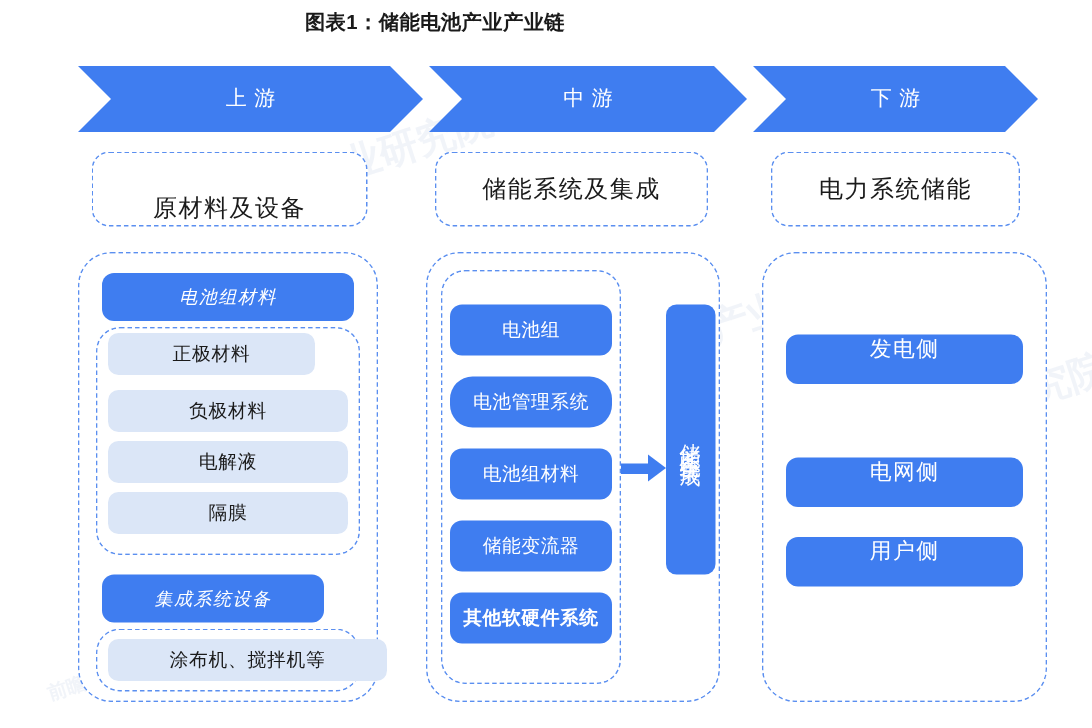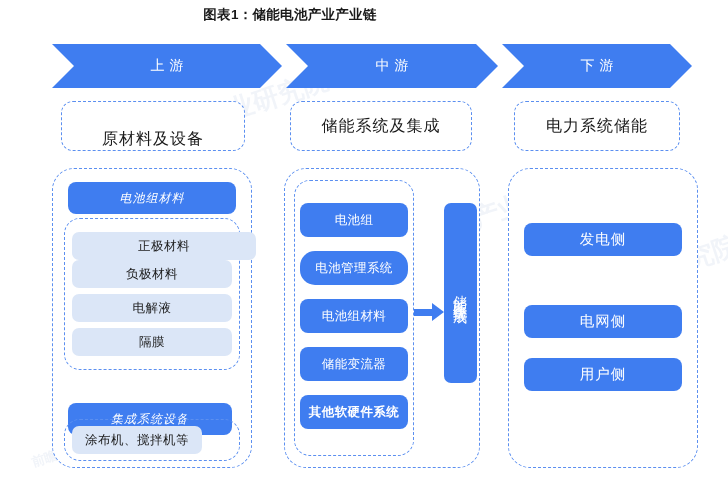--- a/index.html
+++ b/index.html
@@ -228,21 +228,21 @@
 
   
   .down-pill {
     position: absolute;
     left: 524px;
     width: 158px;
     height: 33px;
     background: #3f7df0;
     border-radius: 8px;
     display: flex;
-    align-items: center;
+    align-items: flex-start;
     justify-content: center;
   }
   .down-pill span {
     color: #ffffff;
     font-size: 14.5px;
     letter-spacing: 1px;
   }
 </style>
 </head>
 <body>
@@ -276,38 +276,38 @@
 <div class="stage-head head-down">
   <span>电力系统储能</span>
 </div>
 
 <div class="col col-up"></div>
 
 <div class="blue-pill" style="left:68px; top:182px; width:168px; height:32px;">
   <span>电池组材料</span>
 </div>
 <div class="group-box" style="left:64px; top:218px; width:176px; height:152px;"></div>
-<div class="light-pill" style="left:72px; top:232px; width:184px; height:28px;">
+<div class="light-pill" style="left:72px; top:222px; width:138px; height:28px;">
   <span>正极材料</span>
 </div>
 <div class="light-pill" style="left:72px; top:260px; width:160px; height:28px;">
   <span>负极材料</span>
 </div>
 <div class="light-pill" style="left:72px; top:294px; width:160px; height:28px;">
   <span>电解液</span>
 </div>
 <div class="light-pill" style="left:72px; top:328px; width:160px; height:28px;">
   <span>隔膜</span>
 </div>
 
-<div class="blue-pill" style="left:68px; top:383px; width:164px; height:32px;margin-top:20px;">
+<div class="blue-pill" style="left:68px; top:383px; width:148px; height:32px;">
   <span>集成系统设备</span>
 </div>
 <div class="group-box" style="left:64px; top:419px; width:176px; height:42px;"></div>
-<div class="light-pill" style="left:72px; top:426px; width:130px; height:28px;justify-content:center;">
+<div class="light-pill" style="left:72px; top:426px; width:186px; height:28px;justify-content:center;">
   <span>涂布机、搅拌机等</span>
 </div>
 
 <div class="col col-mid"></div>
 <div class="mid-inner"></div>
 
 <div class="mid-pill" style="top:203px;">
   <span>电池组</span>
 </div>
 <div class="mid-pill" style="top:251px;border-radius:15px;">

